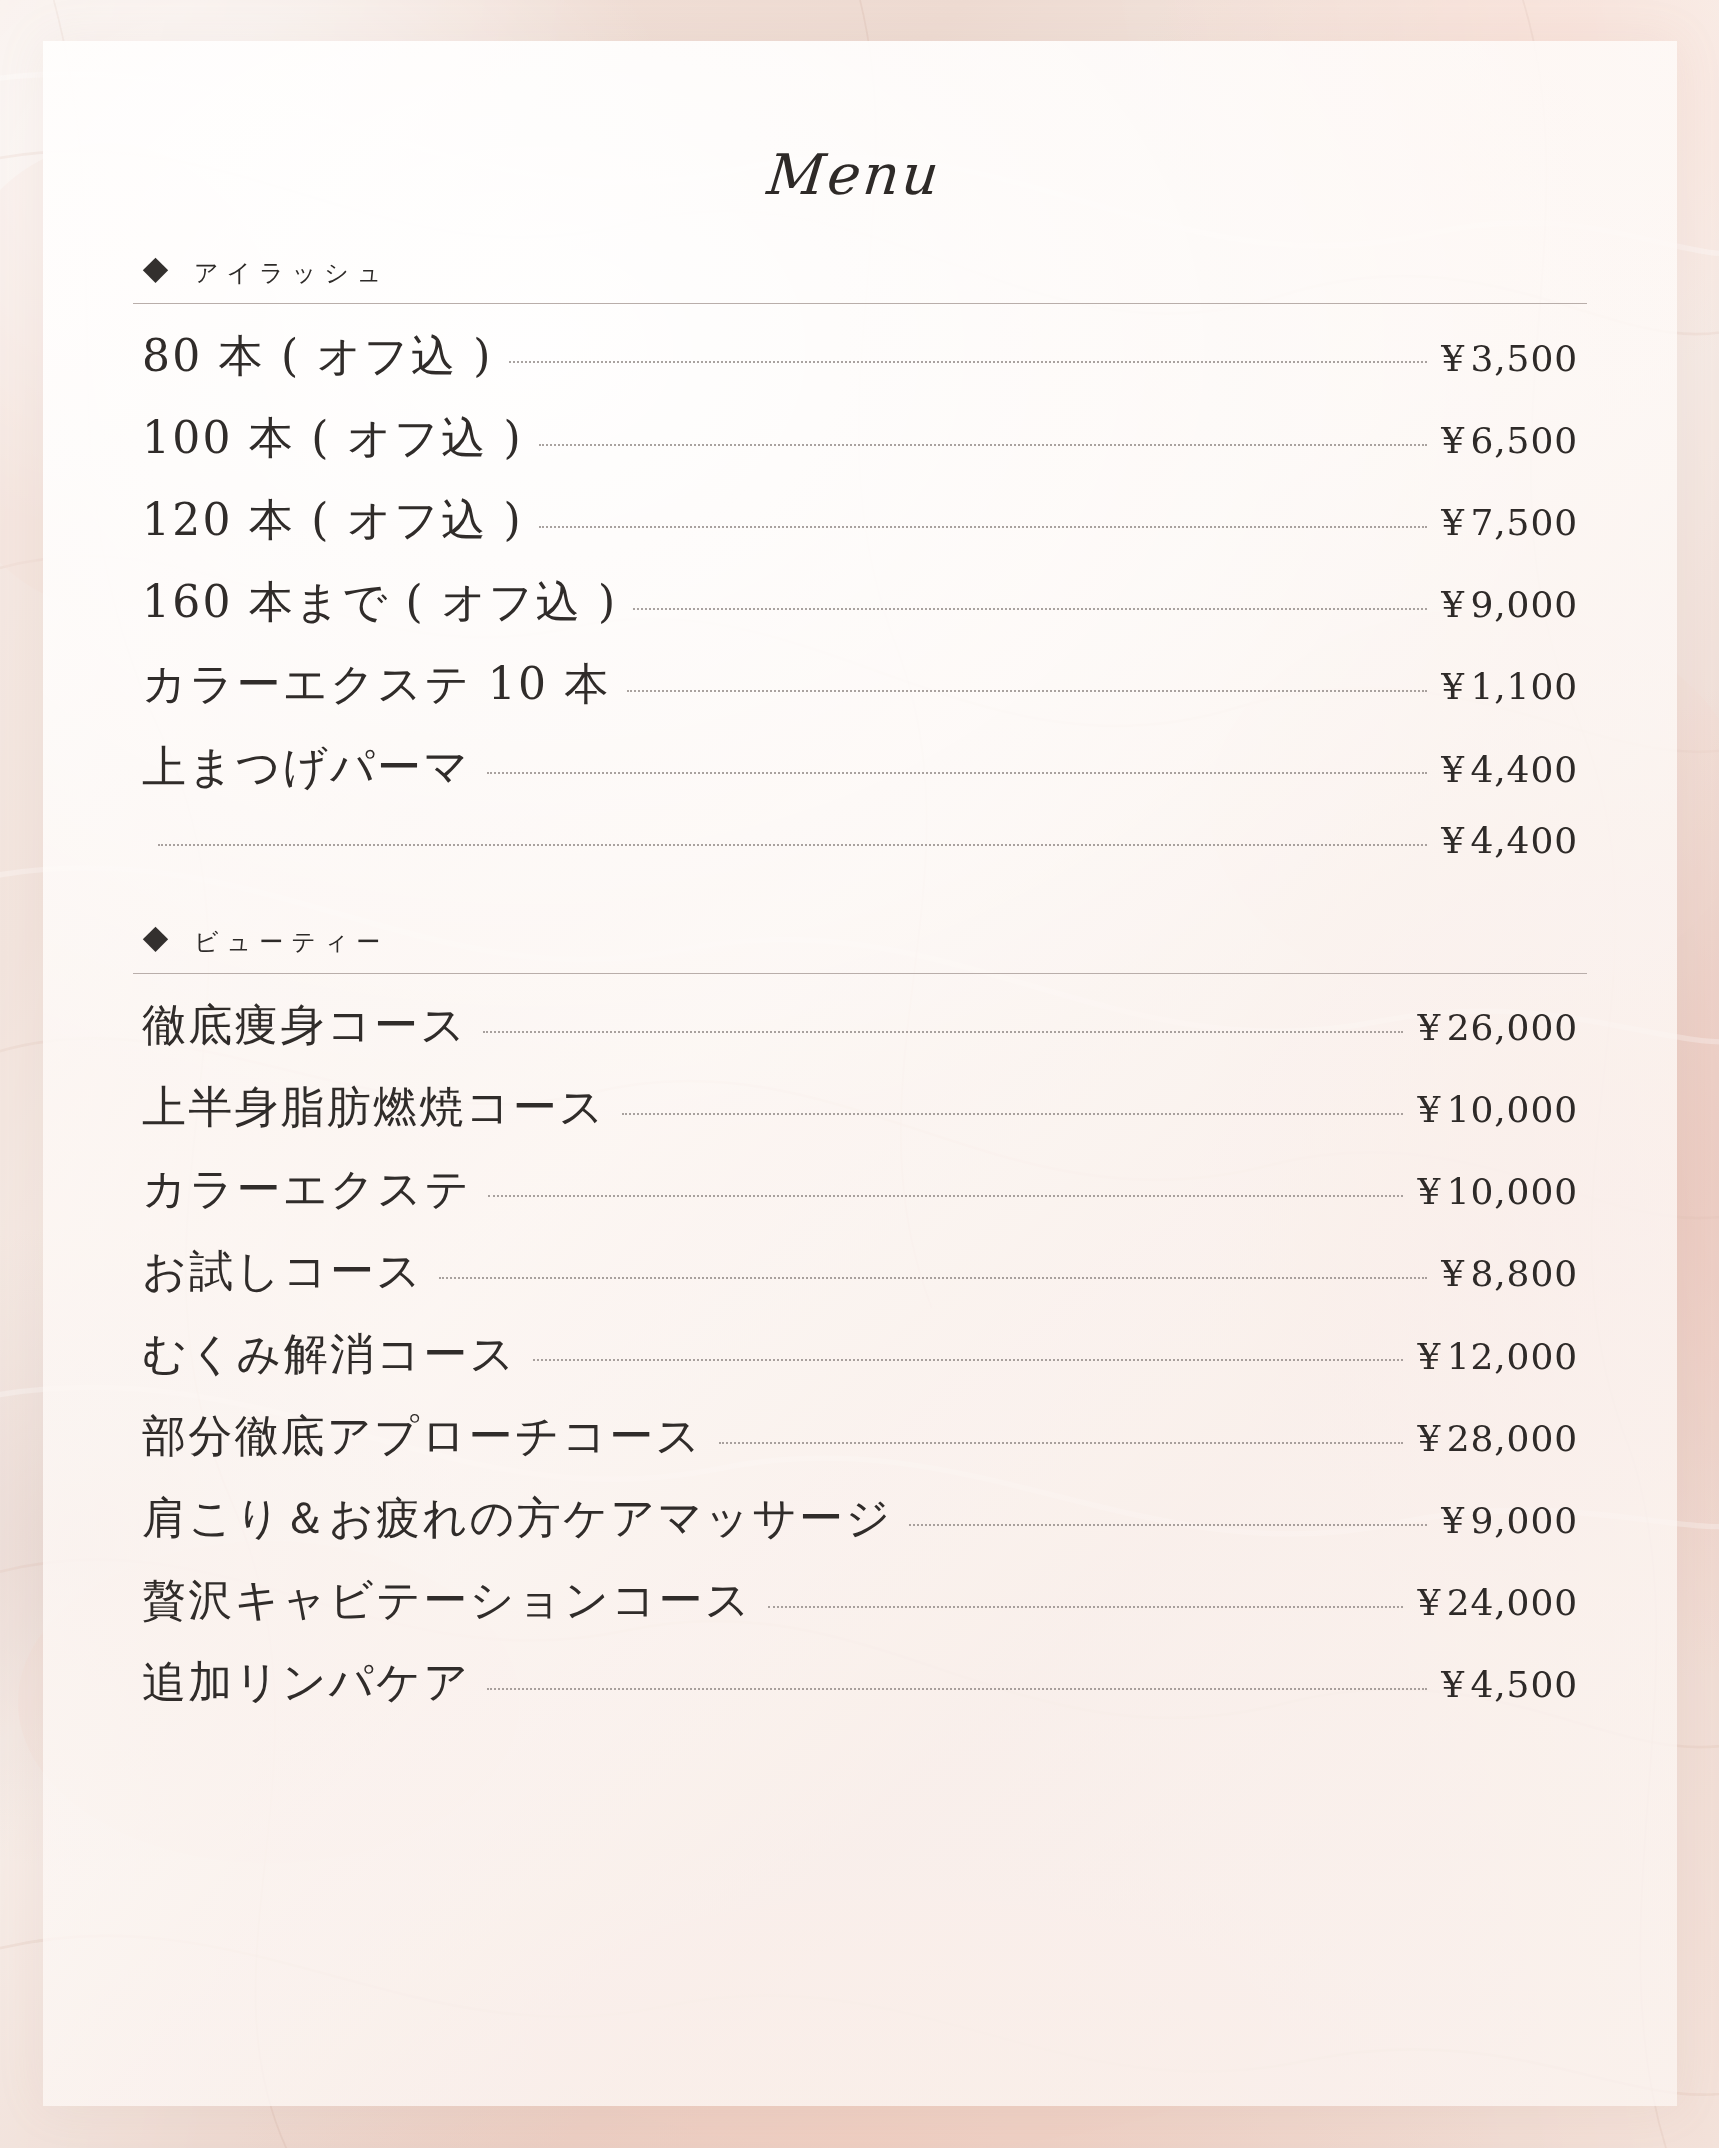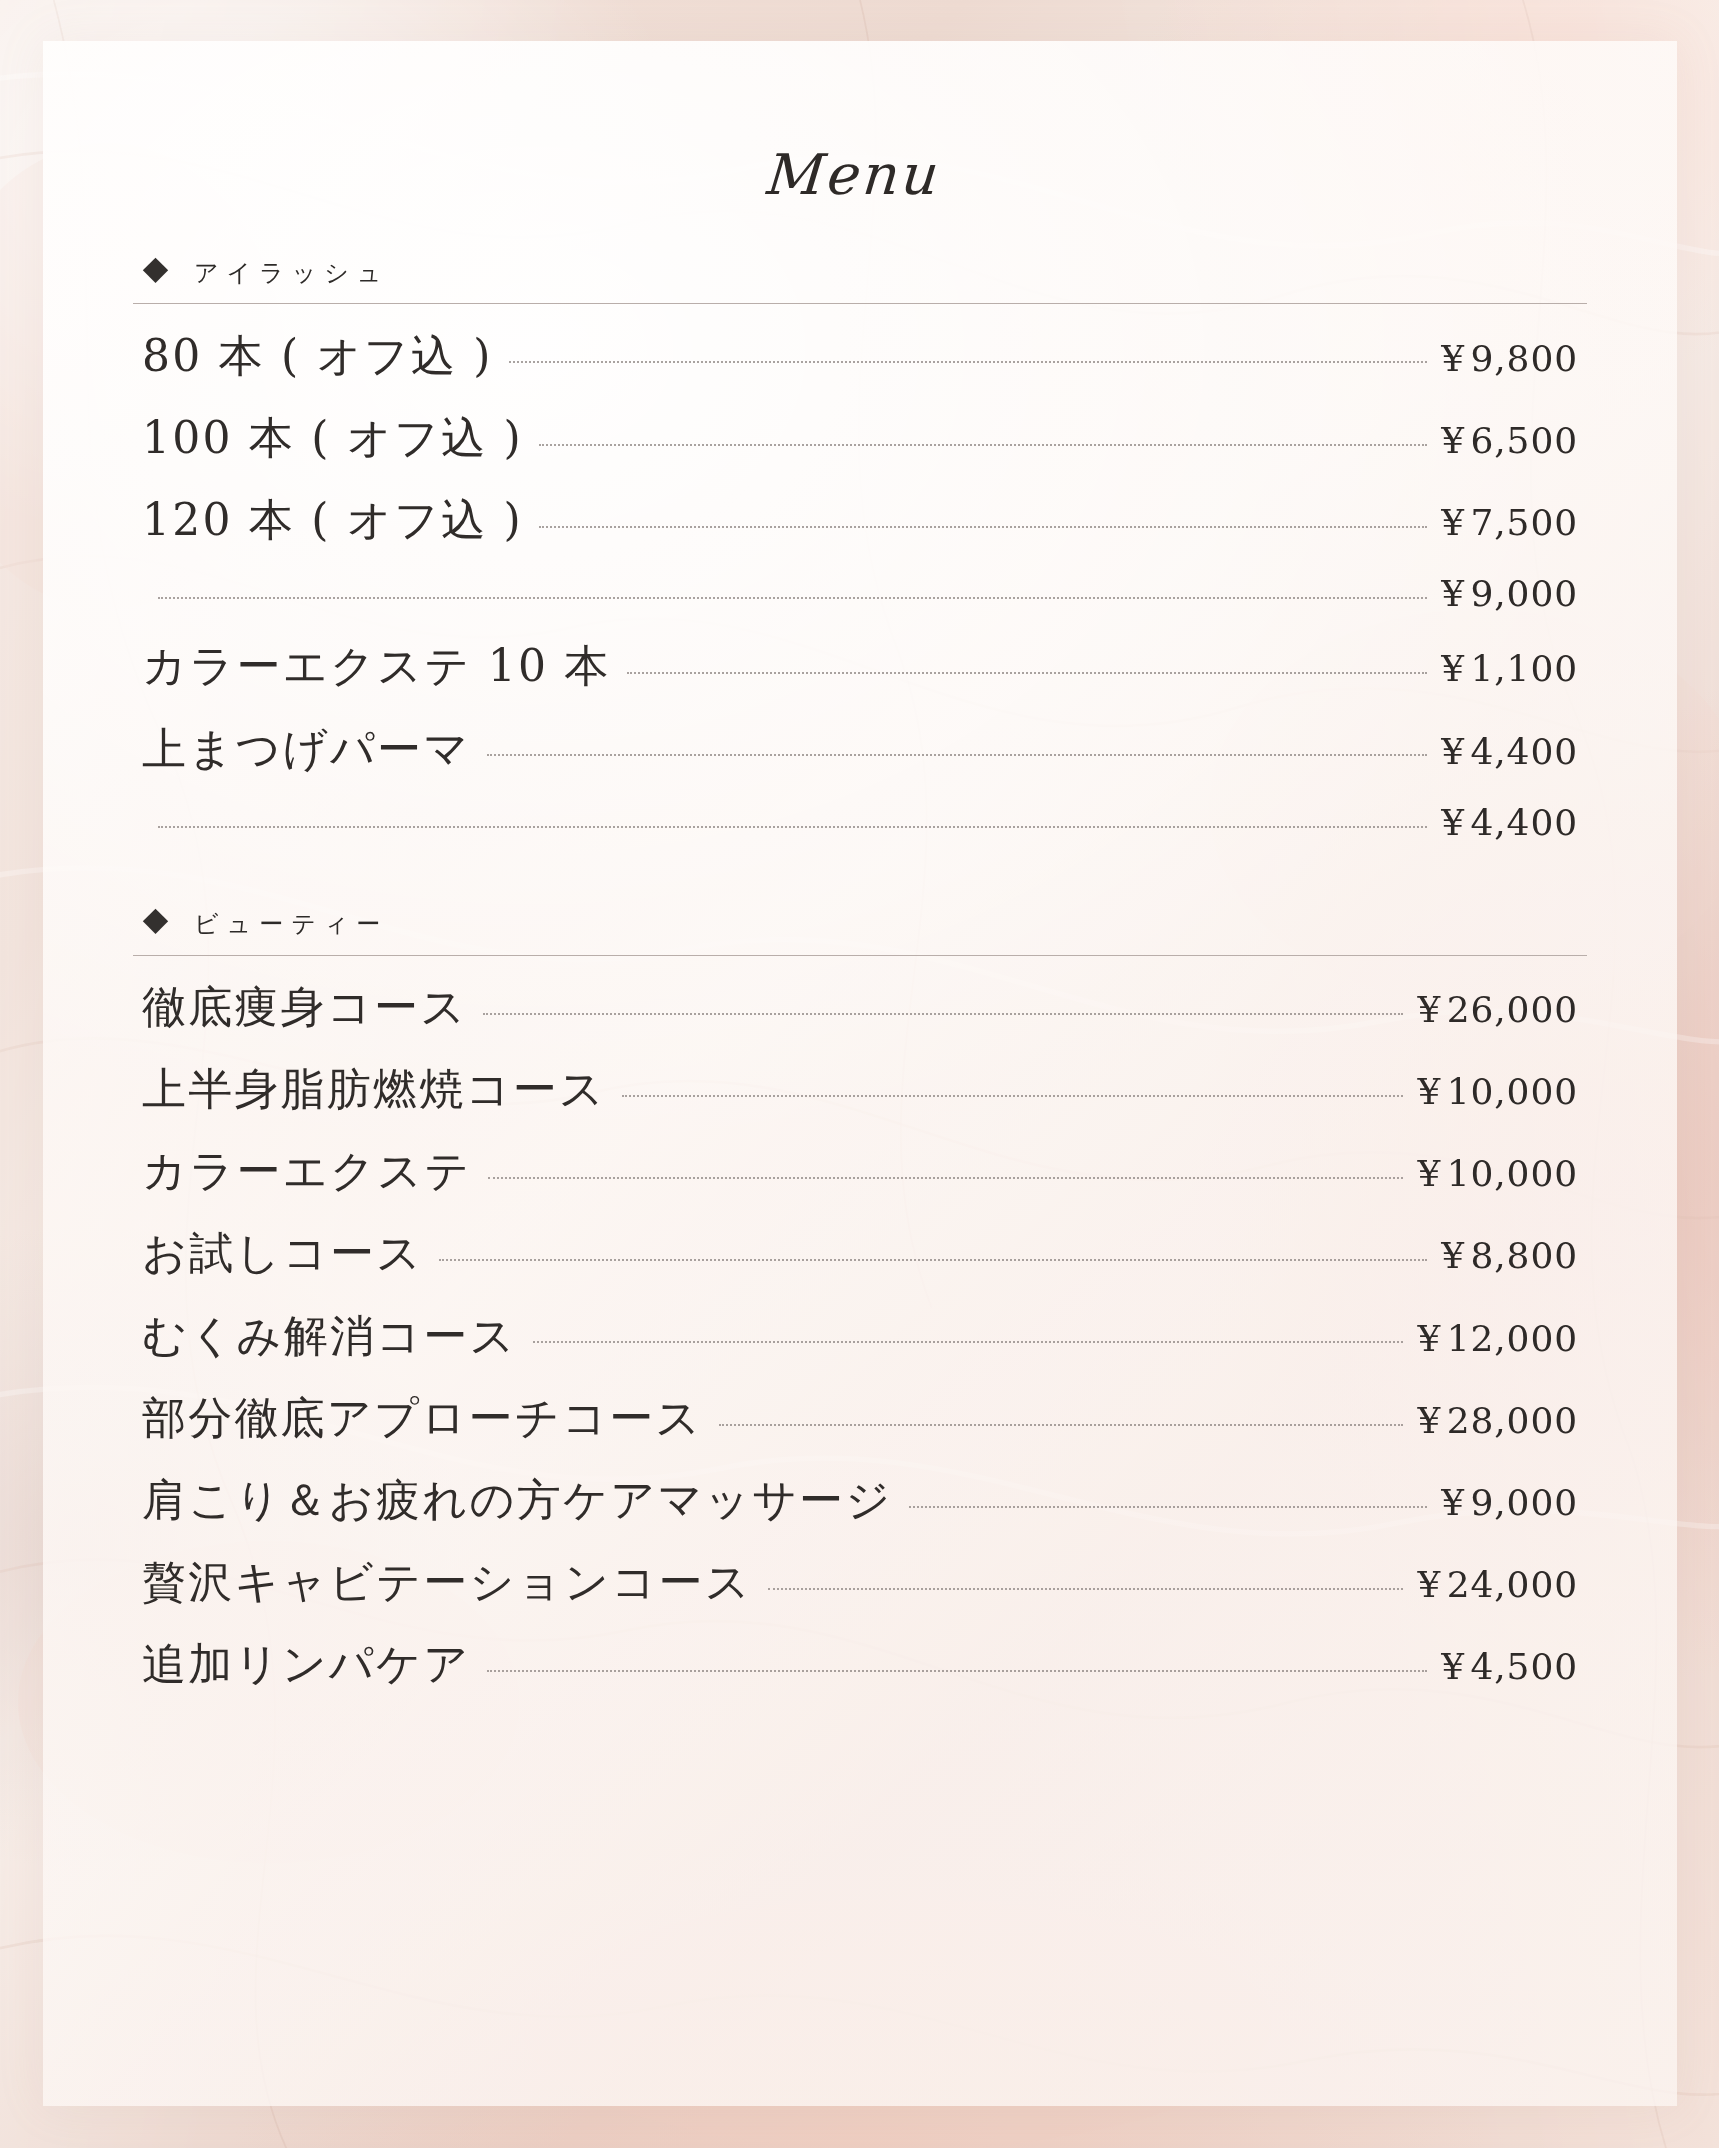--- a/index.html
+++ b/index.html
@@ -179,36 +179,37 @@
     <div class="section">
       <div class="section-head">
         <span class="diamond">◆</span>
         <span class="section-label">アイラッシュ</span>
       </div>
       <div class="rows">
 
         <div class="row">
           <span class="name">80 本 ( オフ込 )</span>
           <span class="leader"></span>
-          <span class="price"><span class="yen">¥</span><span>9,800</span></span>
+          <span class="price"><span class="yen">¥</span><span>3,500</span></span>
         </div>
 
         <div class="row">
           <span class="name">100 本 ( オフ込 )</span>
           <span class="leader"></span>
           <span class="price"><span class="yen">¥</span><span>6,500</span></span>
         </div>
 
         <div class="row">
           <span class="name">120 本 ( オフ込 )</span>
           <span class="leader"></span>
           <span class="price"><span class="yen">¥</span><span>7,500</span></span>
         </div>
 
         <div class="row">
+          <span class="name">160 本まで ( オフ込 )</span>
           <span class="leader"></span>
           <span class="price"><span class="yen">¥</span><span>9,000</span></span>
         </div>
 
         <div class="row">
           <span class="name">カラーエクステ 10 本</span>
           <span class="leader"></span>
           <span class="price"><span class="yen">¥</span><span>1,100</span></span>
         </div>
 

